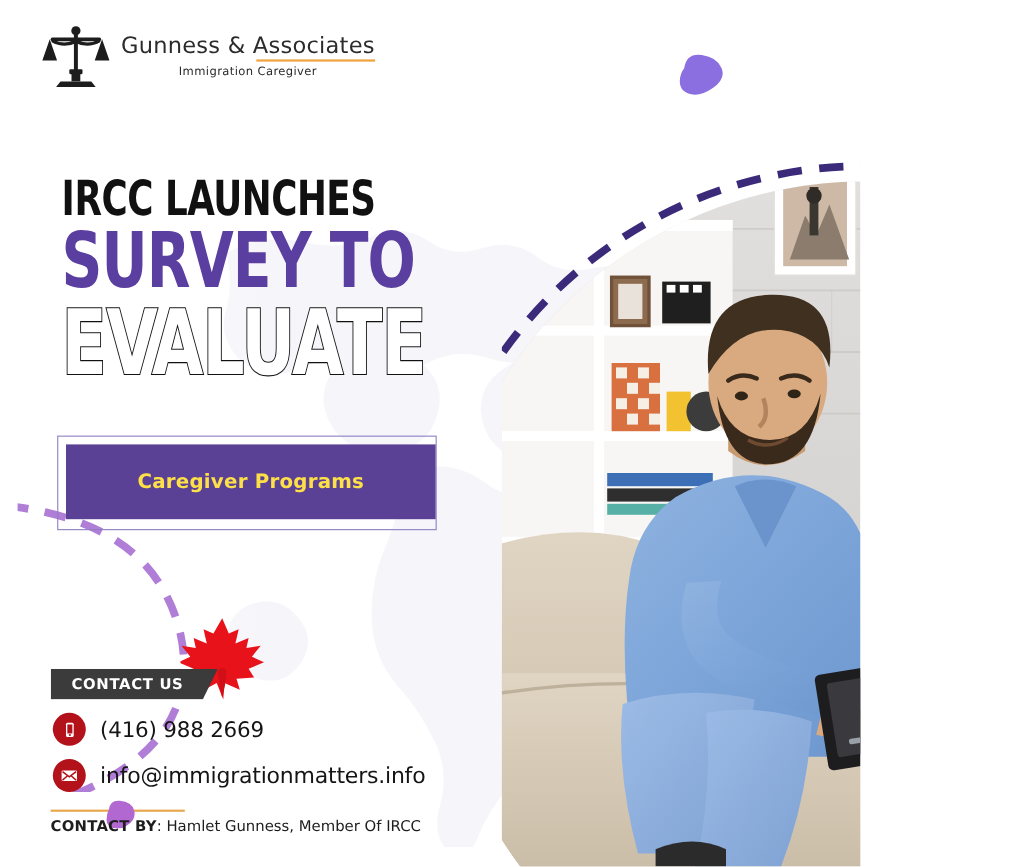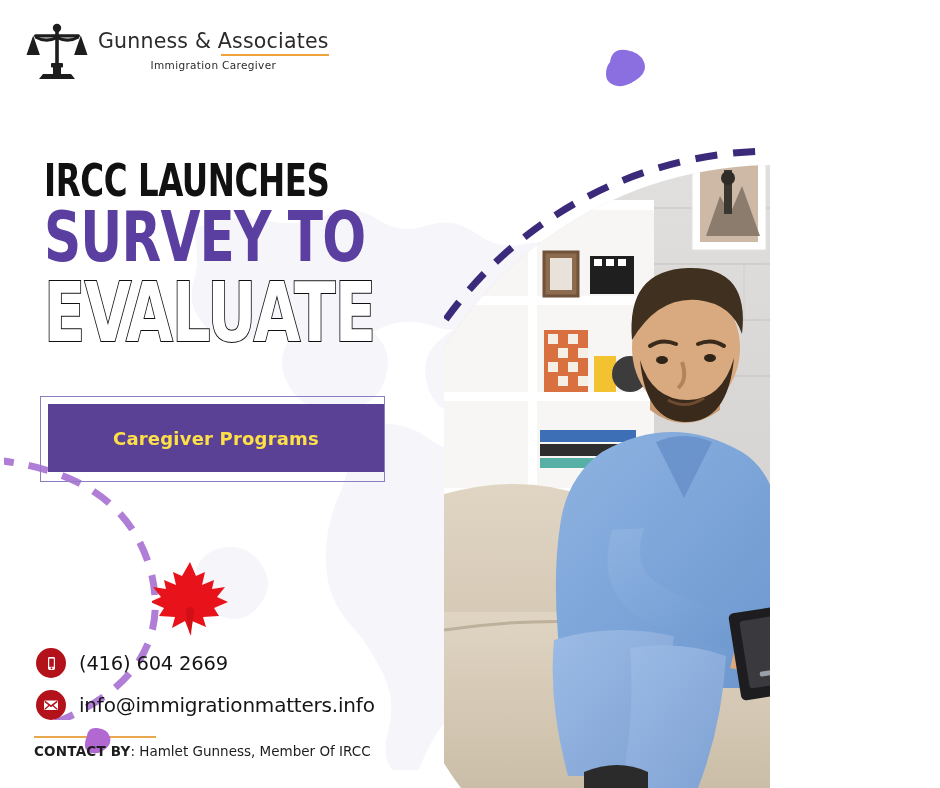--- a/index.html
+++ b/index.html
@@ -5,21 +5,21 @@
 <style>
   * { margin:0; padding:0; box-sizing:border-box; }
   html,body { background:#ffffff; }
   body {
     width:940px; height:788px;
     font-family:"Liberation Sans", sans-serif;
     position:relative; overflow:hidden;
     background:#ffffff;
   }
   #poster {
-    position:absolute; left:4px; top:0;
+    position:absolute; left:16px; top:0;
     width:766px; height:788px;
     background:#ffffff;
     overflow:hidden;
     padding-left:27px;
   }
 
   
   .worldmap {
     position:absolute; left:150px; top:170px;
     width:620px; height:600px;
@@ -427,30 +427,33 @@
   <div class="cg-outline"></div>
   <div class="cg-box">
     <span class="cg-label">Caregiver Programs</span>
   </div>
 
   <svg class="maple" viewBox="0 0 76 78" aria-hidden="true">
     <path d="M38 2 l6 14 l9 -4 l-3 13 l12 -5 l-2 9 l13 -2 l-8 10 l11 5 l-14 6 l5 8 l-16 1 l3 10 l-14 -6 l-1 15 l-6 -15 l-13 7 l3 -11 l-16 -1 l5 -8 l-14 -6 l11 -5 l-8 -10 l13 2 l-2 -9 l12 5 l-3 -13 l9 4z" fill="#e8131a"></path>
     <path d="M34 50 q4 -6 8 0 q-1 14 -4 24 q-3 -10 -4 -24z" fill="#d10f16"></path>
   </svg>
 
+  <div class="contact-badge">
+    <span>CONTACT US</span>
+  </div>
 
   <div class="contact-row c-phone">
     <span class="c-icon">
       <svg width="17" height="17" viewBox="0 0 17 17" aria-hidden="true">
         <rect x="5" y="2" width="7" height="13" rx="1.4" fill="#ffffff"></rect>
         <rect x="6.2" y="3.6" width="4.6" height="8.2" fill="#b3121b"></rect>
         <circle cx="8.5" cy="13.2" r="1" fill="#b3121b"></circle>
       </svg>
     </span>
-    <span class="c-text">(416) 604 2669</span>
+    <span class="c-text">(416) 988 2669</span>
   </div>
 
   <div class="contact-row c-mail">
     <span class="c-icon">
       <svg width="18" height="18" viewBox="0 0 18 18" aria-hidden="true">
         <rect x="2" y="4.5" width="14" height="9.5" rx="1.2" fill="#ffffff"></rect>
         <path d="M2.8 5.4 L9 10.2 L15.2 5.4" fill="none" stroke="#b3121b" stroke-width="1.5"></path>
         <path d="M2.8 13.2 L7.4 9.2 M15.2 13.2 L10.6 9.2" stroke="#b3121b" stroke-width="1.3"></path>
       </svg>
     </span>

